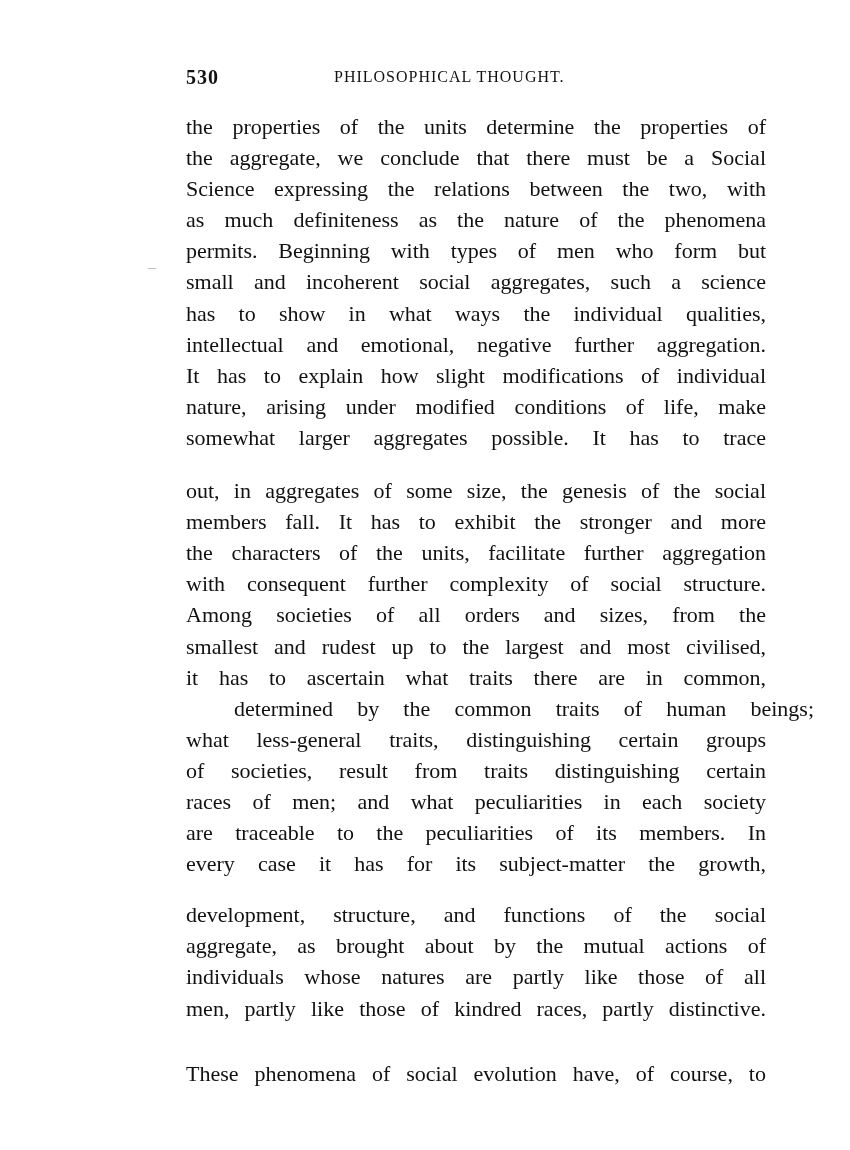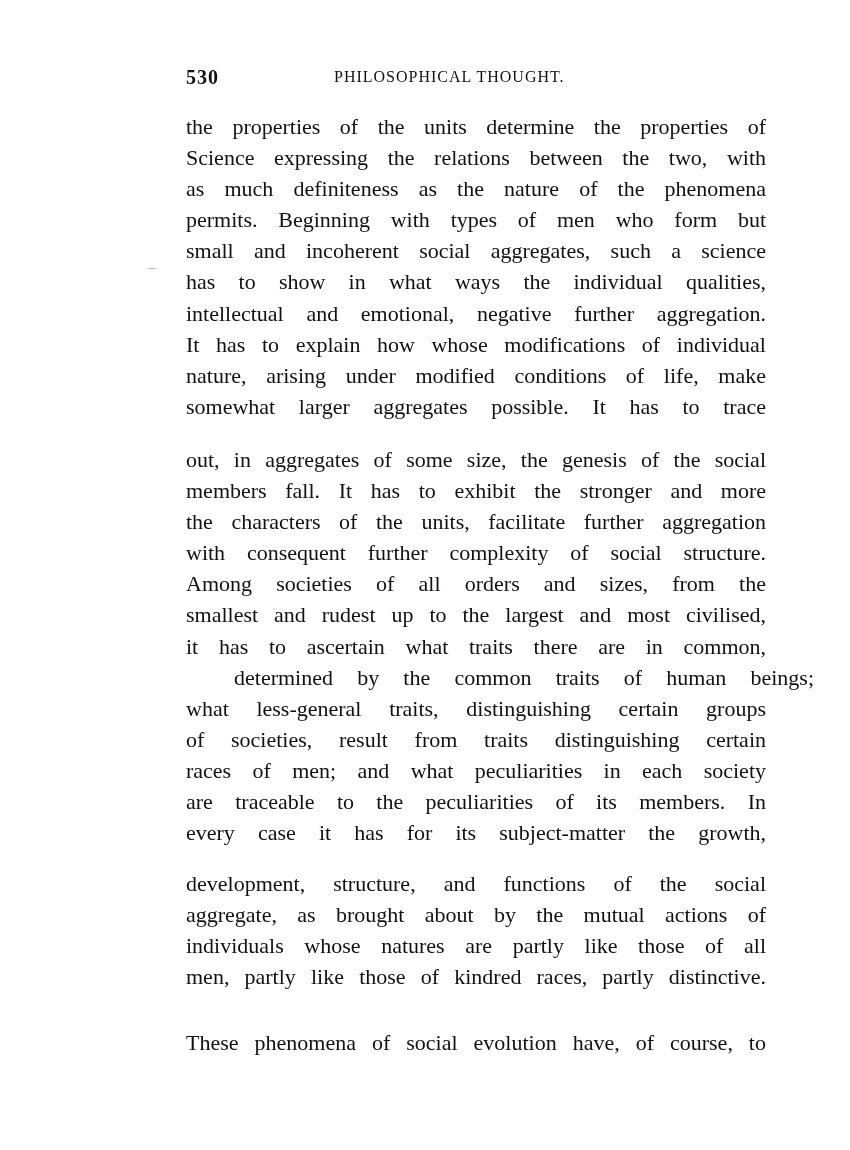--- a/index.html
+++ b/index.html
@@ -54,27 +54,28 @@
 
 <div class="header">
   <span class="page-number">530</span>
   <span class="running-head">PHILOSOPHICAL THOUGHT.</span>
 </div>
 
 <div class="mark"></div>
 
 <div class="body-text" id="body-text">
     <span class="line" style="white-space: normal; width: 580px;">the properties of the units determine the properties of</span>
+    <span class="line" style="white-space: normal; width: 580px;">the aggregate, we conclude that there must be a Social</span>
     <span class="line" style="white-space: normal; width: 580px;">Science expressing the relations between the two, with</span>
     <span class="line" style="white-space: normal; width: 580px;">as much definiteness as the nature of the phenomena</span>
     <span class="line" style="white-space: normal; width: 580px;">permits.  Beginning with types of men who form but</span>
     <span class="line" style="white-space: normal; width: 580px;">small and incoherent social aggregates, such a science</span>
     <span class="line" style="white-space: normal; width: 580px;">has to show in what ways the individual qualities,</span>
     <span class="line" style="white-space: normal; width: 580px;">intellectual and emotional, negative further aggregation.</span>
-    <span class="line" style="white-space: normal; width: 580px;">It has to explain how whose modifications of individual</span>
+    <span class="line" style="white-space: normal; width: 580px;">It has to explain how slight modifications of individual</span>
     <span class="line" style="white-space: normal; width: 580px;">nature, arising under modified conditions of life, make</span>
     <span class="line" style="white-space: normal; width: 580px;">somewhat larger aggregates possible.  It has to trace</span>
     <span class="line" style="white-space: normal; width: 580px; margin-top: 22px;">out, in aggregates of some size, the genesis of the social</span>
     <span class="line" style="white-space: normal; width: 580px;">members fall.  It has to exhibit the stronger and more</span>
     <span class="line" style="white-space: normal; width: 580px;">the characters of the units, facilitate further aggregation</span>
     <span class="line" style="white-space: normal; width: 580px;">with consequent further complexity of social structure.</span>
     <span class="line" style="white-space: normal; width: 580px;">Among societies of all orders and sizes, from the</span>
     <span class="line" style="white-space: normal; width: 580px;">smallest and rudest up to the largest and most civilised,</span>
     <span class="line" style="white-space: normal; width: 580px;">it has to ascertain what traits there are in common,</span>
     <span class="line" style="white-space: normal; width: 580px; margin-left: 48px;">determined by the common traits of human beings;</span>

